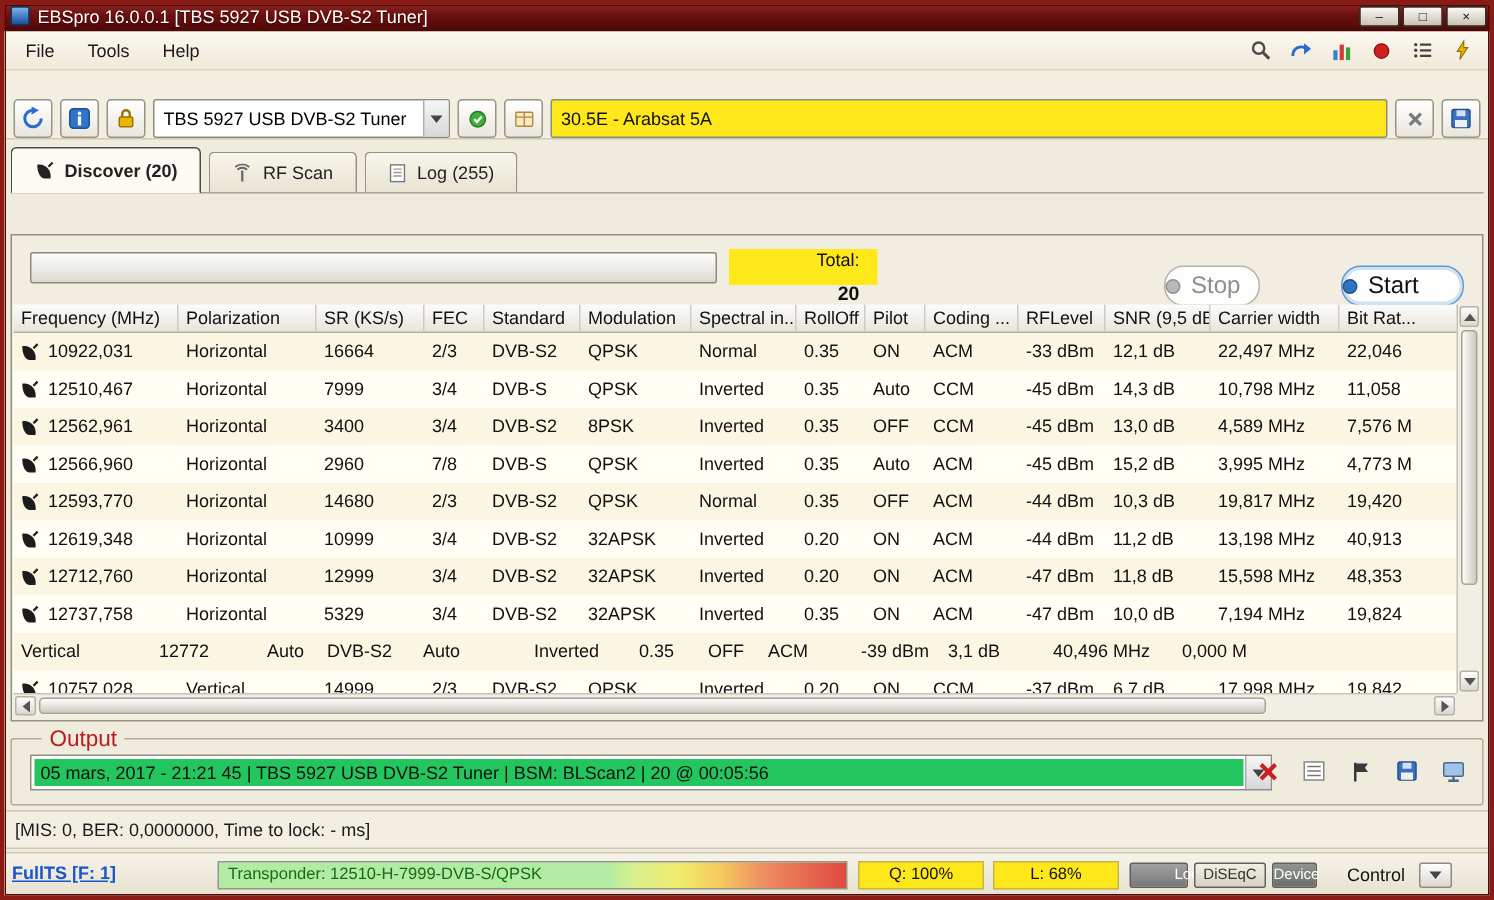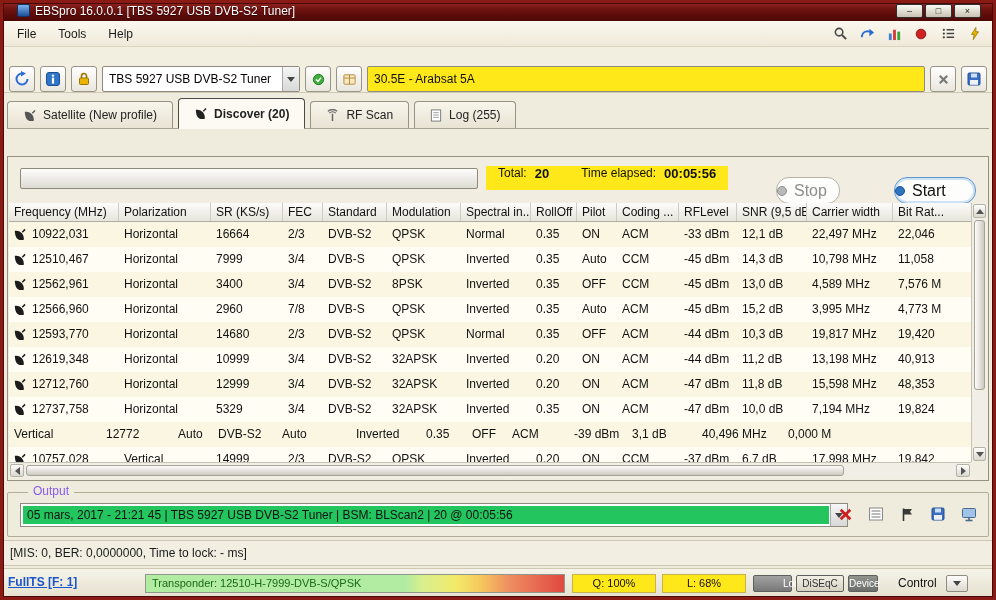--- a/index.html
+++ b/index.html
@@ -3,21 +3,21 @@
 <meta charset="utf-8">
 <style>
   * { margin:0; padding:0; box-sizing:border-box; }
   html,body { background:#6b6b6b; }
   body { font-family:"Liberation Sans","DejaVu Sans",sans-serif; }
   #win { position:relative; width:996px; height:600px; background:#efebdd; overflow:hidden; }
   .win-border { position:absolute; inset:0; border:3px solid #8a1a14; box-shadow:inset 0 0 0 1px #4a0808; z-index:60; pointer-events:none; }
 
   
   .titlebar { position:absolute; left:0; top:0; right:0; height:21px;
-    background:linear-gradient(#9a2d24,#6e1210 45%,#4c0806); display:flex; align-items:center; padding:0 15px; z-index:5;}
+    background:linear-gradient(#9a2d24,#6e1210 45%,#4c0806); display:flex; align-items:center; padding:0 5px; z-index:5;}
   .app-icon { width:13px; height:13px; border-radius:2px; margin:0 5px 0 2px;
     background:linear-gradient(#7db4ef,#1d4f9a); border:1px solid #123463; }
   .title-text { color:#fff; font-size:12px; text-shadow:0 1px 1px #2a0303; white-space:nowrap; }
   .win-ctrls { margin-left:auto; display:flex; gap:2px; }
   .win-btn { width:27px; height:14px; border:1px solid #2e2e2e; border-radius:2px;
     background:linear-gradient(#fbf9f4,#c9c2b2); font-size:9px; line-height:12px; text-align:center; color:#222; }
 
   
   .menubar { position:absolute; top:21px; left:0; right:0; height:26px;
     background:linear-gradient(#fbf8f0,#efe9d8); border-bottom:1px solid #dcd5c2;
@@ -55,21 +55,21 @@
     border:1px solid #989485; border-bottom:none; border-radius:3px 3px 0 0;
     background:linear-gradient(#f4f1e7,#e4dfcd); color:#222;}
   .tab2.active { height:25px; background:#f1ede0; border-color:#5a5a5a; margin-bottom:-1px; font-weight:bold;}
 
   
   .panel { position:absolute; top:156px; left:7px; right:7px; height:325px;
     border:1px solid #96917f; background:#f1ede0; z-index:6;}
   .progressbar { position:absolute; left:12px; top:11px; width:458px; height:21px; border:1px solid #8e8a7e;
     border-radius:2px; background:linear-gradient(#fdfdfc,#dedbd2); }
   .totalbox { position:absolute; left:478px; top:9px; height:24px; background:#ffe81a;
-    display:flex; align-items:flex-start; gap:8px; padding:0 12px; font-size:12px; color:#111; white-space:nowrap;}
+    display:flex; align-items:flex-end; gap:8px; padding:0 12px; font-size:12px; color:#111; white-space:nowrap;flex-direction:column;}
   .totalbox b { font-size:13px; }
   .totalbox .gap { width:16px; }
   .pillbtn { position:absolute; top:8px; height:27px; border-radius:13px; display:flex; align-items:center;
     gap:7px; font-size:16px; background:#fdfdfc;margin-top:12px; }
   .stop-btn { right:148px; width:64px; border:1px solid #b5b2aa; color:#8d8d8d; }
   .start-btn { right:12px; width:82px; border:1px solid #5d97cd; box-shadow:0 0 0 2px #cfe2f4 inset; color:#111; }
   .dot { width:10px; height:10px; border-radius:50%; }
   .dot.gray { background:#b9b9b9; border:1px solid #8f8f8f; }
   .dot.blue { background:#2f74c0; border:1px solid #1d5392; }
 
@@ -100,21 +100,21 @@
     border-radius:3px; background:linear-gradient(90deg,#fdfdfc,#ccc9bf); }
   .hthumb { position:absolute; top:2px; bottom:2px; left:17px; width:85%; border:1px solid #a5a296;
     border-radius:3px; background:linear-gradient(#fdfdfc,#ccc9bf); }
   .tri-up2 { width:0;height:0;border:4px solid transparent;border-bottom:5px solid #555;margin-bottom:4px;}
   .tri-dn2 { width:0;height:0;border:4px solid transparent;border-top:5px solid #555;margin-top:4px;}
   .tri-lf2 { width:0;height:0;border:4px solid transparent;border-right:5px solid #555;margin-right:4px;}
   .tri-rt2 { width:0;height:0;border:4px solid transparent;border-left:5px solid #555;margin-left:4px;}
 
   
   .outputbox { position:absolute; top:492px; left:7px; right:7px; height:45px; border:1px solid #b3ac97; border-radius:2px; z-index:5;}
-  .output-label { position:absolute; top:-9px; left:20px; background:#efebdd; padding:0 5px; font-size:12px; color:#8b5cf6; }
+  .output-label { position:absolute; top:-9px; left:20px; background:#efebdd; padding:0 5px; font-size:15px; color:#b91c1c; }
   .output-select { position:absolute; left:12px; top:10px; width:828px; height:24px; border:1px solid #8f8b80;
     background:#fff; display:flex; align-items:center; }
   .output-text { flex:1; margin:2px 1px 2px 2px; background:#22c55e; font-size:12px; line-height:18px;
     padding:0 4px; white-space:nowrap; overflow:hidden; color:#111; }
   .output-icons { position:absolute; right:8px; top:10px; display:flex; gap:9px; align-items:center; }
   .oicon { width:22px; height:22px; display:flex; align-items:center; justify-content:center; }
 
   
   .statusline { position:absolute; top:540px; left:3px; right:3px; height:26px; border:1px solid #ccc6b2;
     background:#f2eee1; font-size:12px; line-height:24px; padding-left:6px; color:#1a1a1a; z-index:5;}
@@ -252,27 +252,20 @@
     <span class="tbtn" data-interactable="true">
       <svg width="16" height="16" viewBox="0 0 16 16">
           <rect x="2" y="2" width="12" height="12" rx="1.3" fill="#3a6fc4" stroke="#24508f"></rect>
           <rect x="5" y="2.5" width="6" height="4" fill="#cfe0f5"></rect>
           <rect x="4" y="9" width="8" height="4.8" fill="#eef2f8"></rect>
         </svg>
     </span>
   </div>
 
   <div class="tabs1" data-interactable="false">
-    <div class="tab1" data-interactable="true">
-      <svg width="13" height="13" viewBox="0 0 14 14" data-interactable="false">
-          <path d="M2 3 C8 2 12.5 7 11.5 13 L7 13 C3.5 12 2 8 2 3 Z" fill="#555"></path>
-          <line x1="10" y1="4.5" x2="13" y2="1.5" stroke="#555" stroke-width="1.5"></line>
-        </svg>
-      <span data-interactable="false">Satellite (New profile)</span>
-    </div>
     <div class="tab1 active" data-interactable="true">
       <svg width="13" height="13" viewBox="0 0 14 14" data-interactable="false">
           <path d="M2 3 C8 2 12.5 7 11.5 13 L7 13 C3.5 12 2 8 2 3 Z" fill="#222"></path>
           <line x1="10" y1="4.5" x2="13" y2="1.5" stroke="#222" stroke-width="1.5"></line>
         </svg>
       <span data-interactable="false">Discover (20)</span>
     </div>
     <div class="tab1" data-interactable="true">
       <svg width="13" height="13" viewBox="0 0 14 14" data-interactable="false">
           <line x1="7" y1="5" x2="7" y2="13" stroke="#666" stroke-width="1.6"></line>

